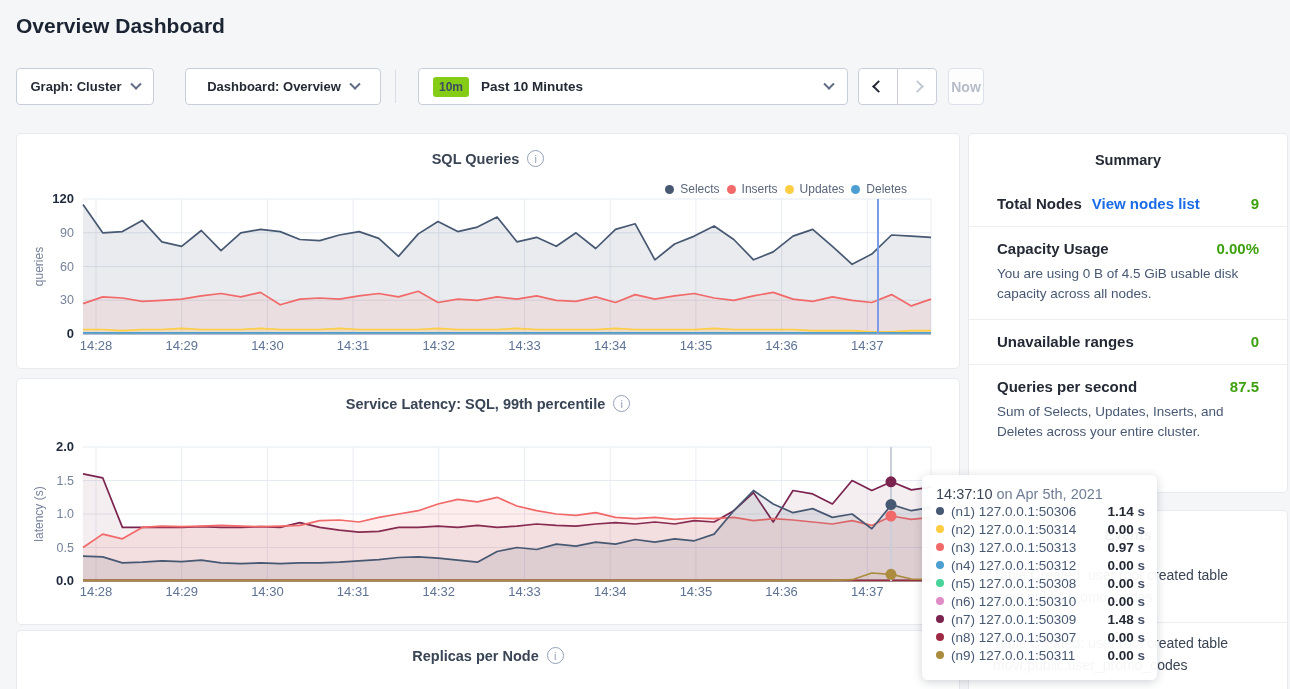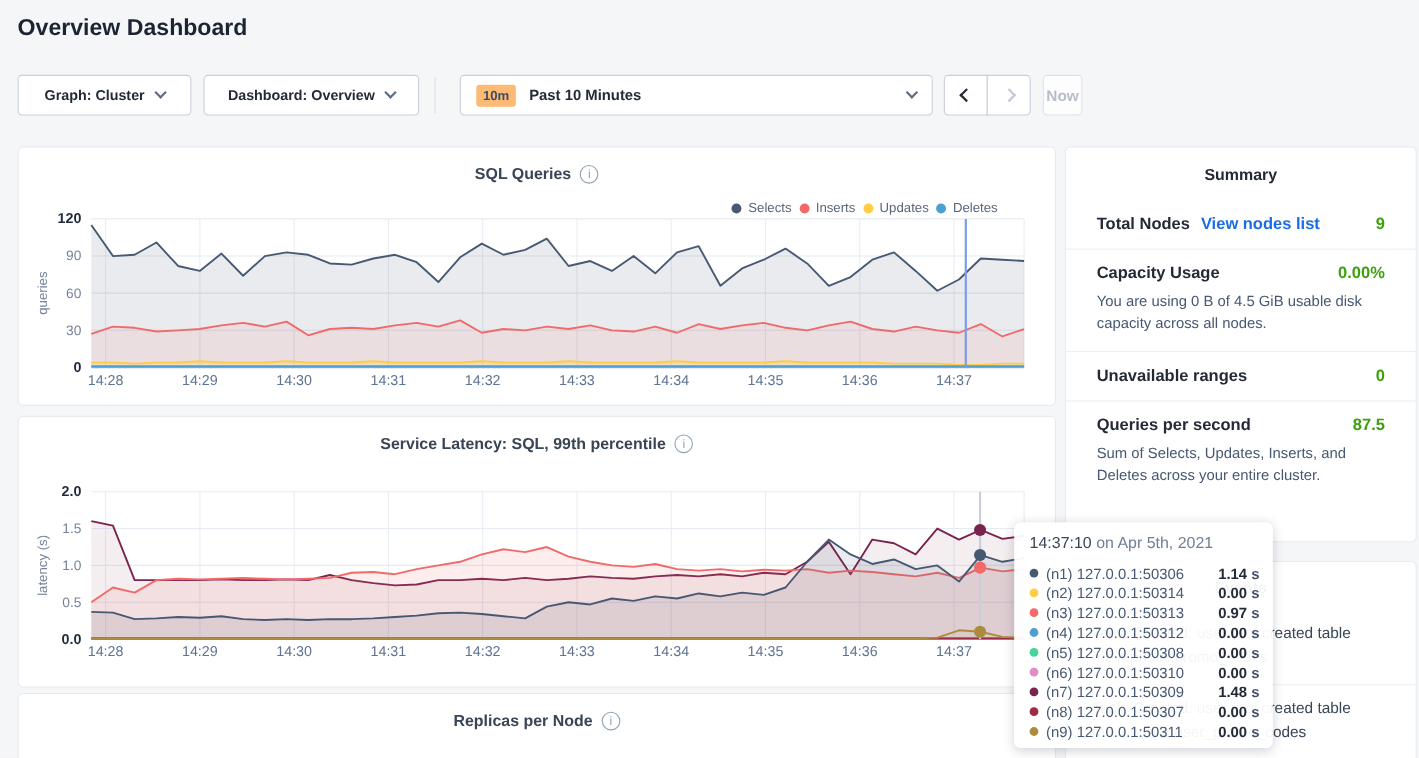--- a/index.html
+++ b/index.html
@@ -10,21 +10,21 @@
   
   .controls button { font-family:inherit; cursor:pointer; }
   .dd { position:absolute; top:68px; height:37px; background:#fff; border:1px solid #c9cfda;
     border-radius:4px; display:flex; align-items:center; justify-content:center; gap:10px;
     font-size:13px; font-weight:700; color:#242a35; }
   .chev { width:8px; height:8px; border-right:2px solid #5f6c84; border-bottom:2px solid #5f6c84;
     transform:rotate(45deg) translate(-2px,-2px); display:inline-block; }
   .vdiv { position:absolute; left:395px; top:70px; height:33px; width:1px; background:#d9dee6; }
   .time-select { position:absolute; left:418px; top:68px; width:430px; height:37px; background:#fff;
     border:1px solid #c9cfda; border-radius:4px; display:flex; align-items:center; padding:0 14px; gap:12px; }
-  .badge { background:#fdba74; color:#3e4c63; font-size:12px; font-weight:700; padding:3px 6px; border-radius:3px; }
+  .badge { background:#84cc16; color:#3e4c63; font-size:12px; font-weight:700; padding:3px 6px; border-radius:3px; }
   .time-label { font-size:13.5px; font-weight:700; color:#242a35; }
   .time-select .chev { margin-left:auto; }
   .nav-group { position:absolute; left:858px; top:68px; display:flex; }
   .nav-group button { width:40px; height:37px; background:#fff; border:1px solid #c9cfda; display:flex;
     align-items:center; justify-content:center; }
   .nav-group button:first-child { border-radius:4px 0 0 4px; }
   .nav-group button:last-child { border-radius:0 4px 4px 0; margin-left:-1px; }
   .arr { width:9px; height:9px; display:inline-block; }
   .arr.left  { border-left:2.5px solid #242a35; border-bottom:2.5px solid #242a35; transform:rotate(45deg); }
   .arr.right { border-right:2.5px solid #c3cad6; border-top:2.5px solid #c3cad6; transform:rotate(45deg); }
@@ -64,35 +64,35 @@
 
   
   .ev-title { text-align:center; font-size:14.5px; font-weight:700; color:#242a35; padding:16px 0 12px; }
   .ev-item { padding:10px 24px 14px; font-size:14px; color:#394455; line-height:1.55; }
   .ev-item + .ev-item { border-top:1px solid #eceef2; }
 
   
   .tooltip { position:absolute; left:922px; top:475px; width:235px; height:205px; z-index:10;
     background:rgba(255,255,255,0.95); border-radius:6px; box-shadow:0 2px 10px rgba(40,50,70,0.22);
     padding:11px 12px 8px 14px; }
-  .tt-title { font-size:14.5px; color:#394455; margin-bottom:10px; }
+  .tt-title { font-size:14.5px; color:#394455; margin-bottom:0; }
   .tt-title .muted { color:#6f7e95; }
   .tt-row { display:flex; align-items:center; gap:7px; height:18px; font-size:13.5px; color:#475872; }
   .tt-dot { width:8px; height:8px; border-radius:50%; flex:0 0 8px; }
   .tt-label { white-space:nowrap; }
   .tt-val { margin-left:auto; font-weight:700; color:#242a35; white-space:nowrap; }
   .tt-val i { font-style:normal; font-weight:700; color:#45506a; }
 </style>
 </head>
 <body>
 
 <h1 class="page-title">Overview Dashboard</h1>
 
 <div class="controls">
-  <button class="dd" style="left:16px;width:158px;">
+  <button class="dd" style="left:16px;width:138px;">
     <span>Graph: Cluster</span>
     <span class="chev"></span>
   </button>
   <button class="dd" style="left:185px;width:196px;">
     <span>Dashboard: Overview</span>
     <span class="chev"></span>
   </button>
   <div class="vdiv"></div>
   <button class="time-select">
     <span class="badge">10m</span>

